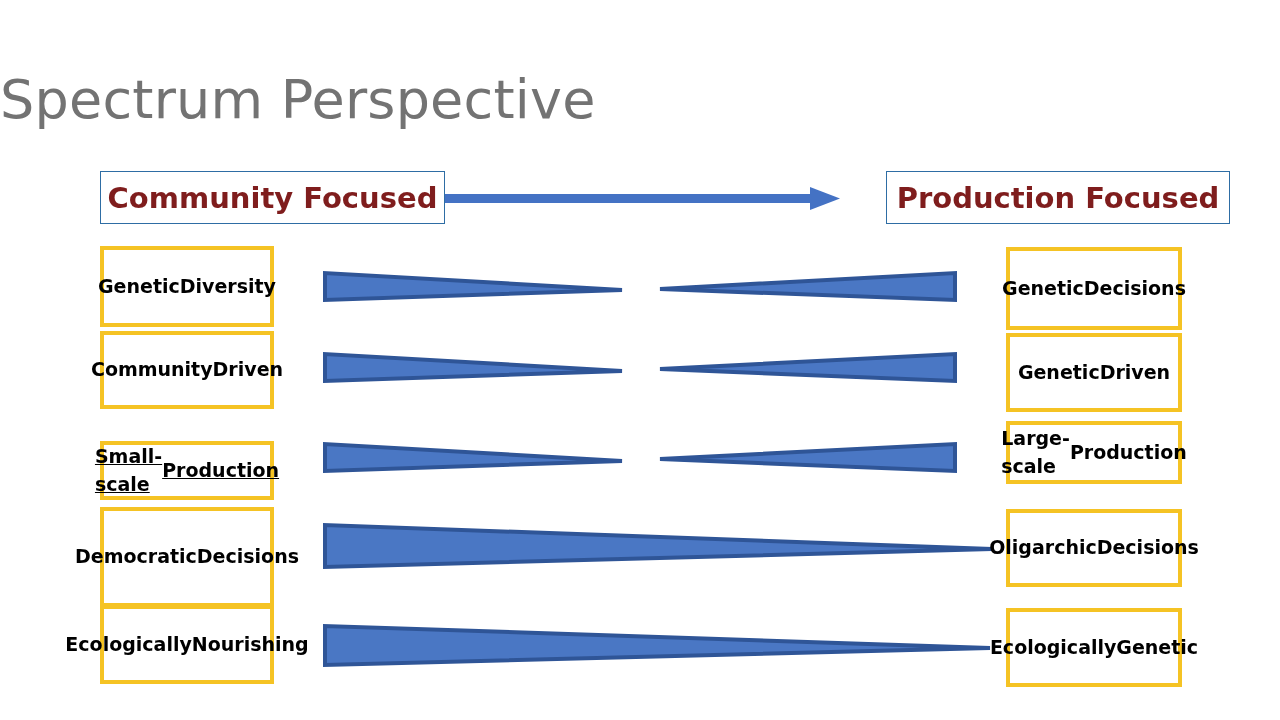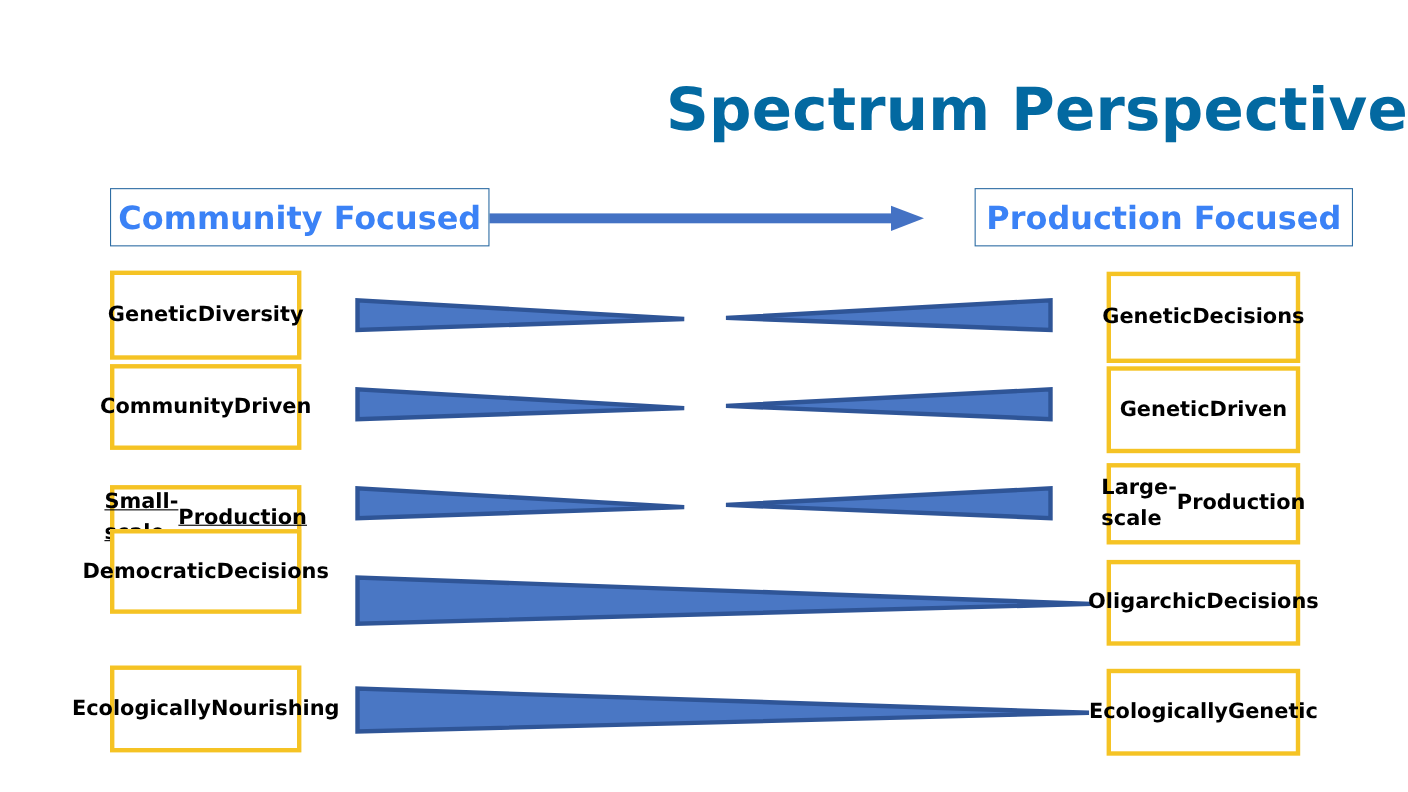--- a/index.html
+++ b/index.html
@@ -14,41 +14,41 @@
     overflow: hidden;
     position: relative;
   }
 
   
   .slide-title {
     position: absolute;
     left: 0;
     top: 68px;
     width: 1280px;
-    text-align: right;
+    text-align: left;
     font-size: 54px;
-    font-weight: 700;
+    font-weight: 400;
     letter-spacing: 0.2px;
-    color: #0369a1;
+    color: #737373;
     font-family: "DejaVu Sans", sans-serif;
     white-space: nowrap;
   }
 
   
   .pole-box {
     position: absolute;
     box-sizing: border-box;
     background: #ffffff;
     border: 1px solid #2e6da4;
     display: flex;
     align-items: center;
     justify-content: center;
     font-size: 29px;
     font-weight: bold;
-    color: #3b82f6;
+    color: #7f1d1d;
     font-family: "DejaVu Sans", sans-serif;
     white-space: nowrap;
     z-index: 4;
   }
   #pole-left  { left: 100px;  top: 171px; width: 345px; height: 53px; }
   #pole-right { left: 886px;  top: 171px; width: 344px; height: 53px; }
 
   
   .arrow-wrap {
     position: absolute;
@@ -148,41 +148,41 @@
 <div class="end-box col-left" style="top:331px;height:78px;">
   <span class="line">Community</span>
   <span class="line">Driven</span>
 </div>
 
 <div class="end-box col-left" style="top:441px;height:59px;text-decoration:underline;">
   <span class="line">Small-scale</span>
   <span class="line">Production</span>
 </div>
 
-<div class="end-box col-left" style="top:481px;height:77px;">
+<div class="end-box col-left" style="top:507px;height:100px;">
   <span class="line">Democratic</span>
   <span class="line">Decisions</span>
 </div>
 
 <div class="end-box col-left" style="top:605px;height:79px;">
   <span class="line">Ecologically</span>
   <span class="line">Nourishing</span>
 </div>
 
 <div class="end-box col-right" style="top:247px;height:83px;">
   <span class="line">Genetic</span>
   <span class="line">Decisions</span>
 </div>
 
 <div class="end-box col-right" style="top:333px;height:79px;">
   <span class="line">Genetic</span>
   <span class="line">Driven</span>
 </div>
 
-<div class="end-box col-right" style="top:421px;height:74px;">
+<div class="end-box col-right" style="top:421px;height:63px;">
   <span class="line">Large-scale</span>
   <span class="line">Production</span>
 </div>
 
 <div class="end-box col-right" style="top:509px;height:78px;">
   <span class="line">Oligarchic</span>
   <span class="line">Decisions</span>
 </div>
 
 <div class="end-box col-right" style="top:608px;height:79px;">

